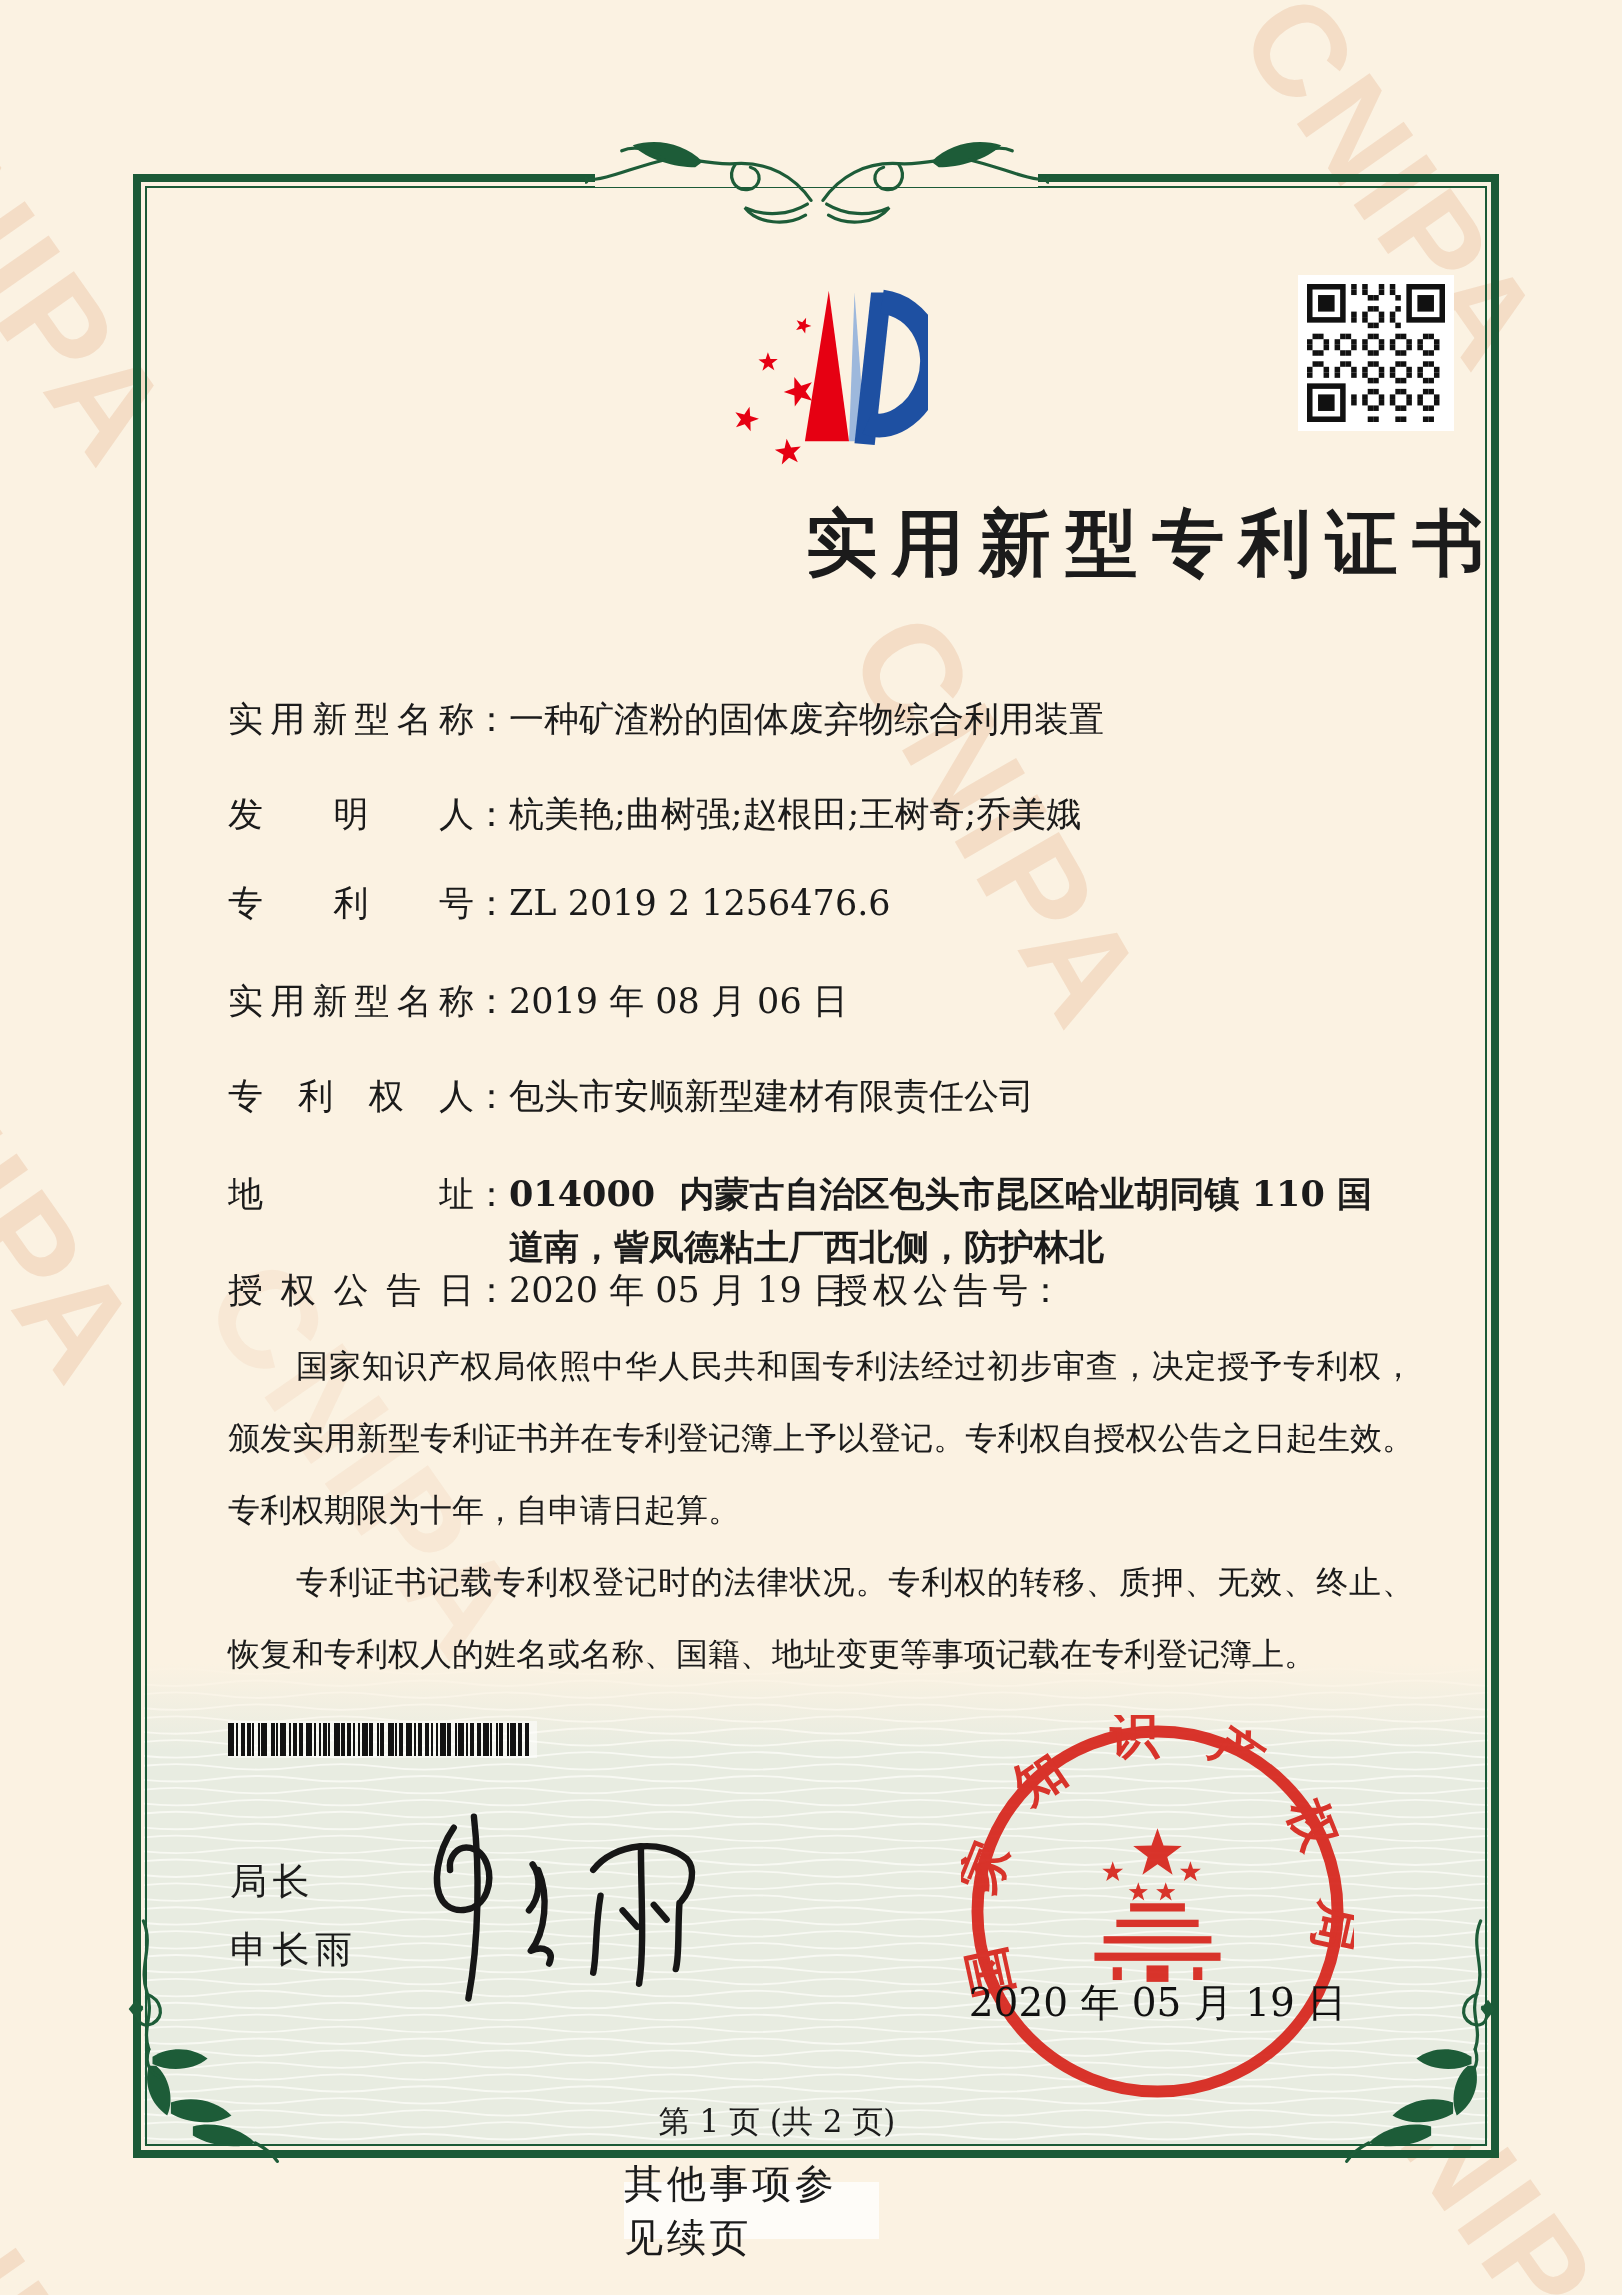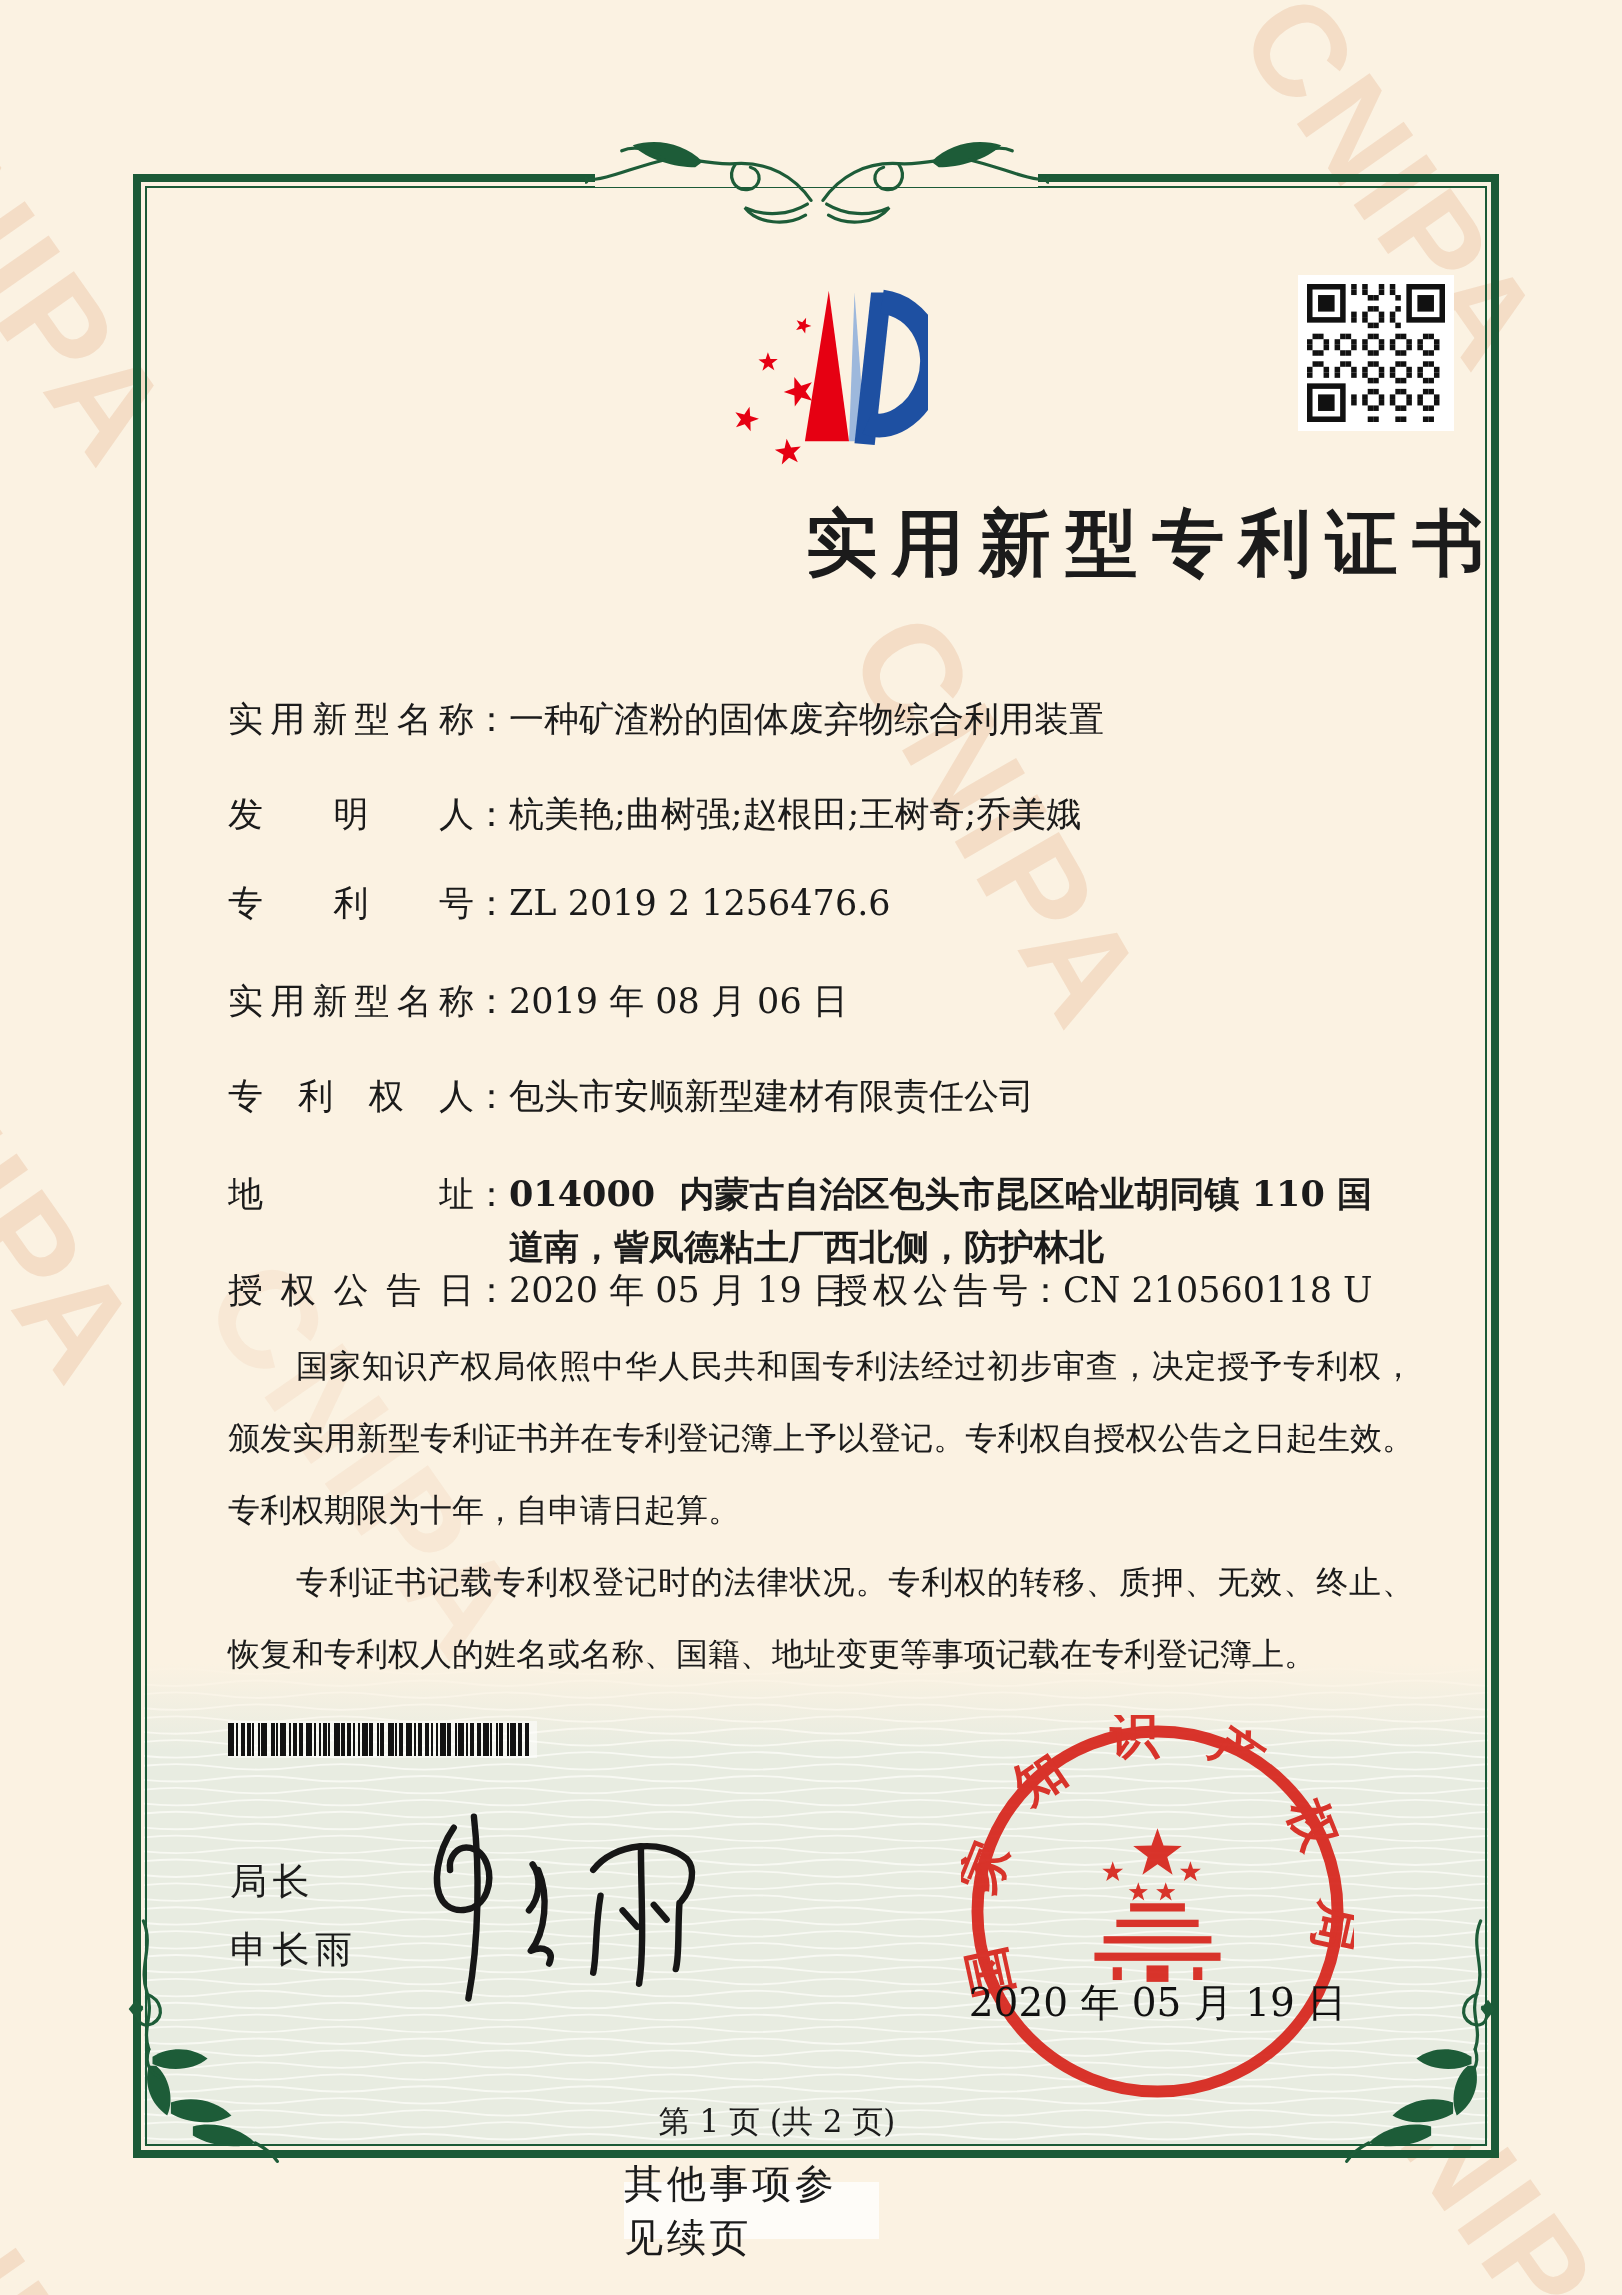--- a/index.html
+++ b/index.html
@@ -339,21 +339,20 @@
       <span class="val addrval">014000  内蒙古自治区包头市昆区哈业胡同镇 110 国道南，訾凤德粘土厂西北侧，防护林北</span>
   </div>
   <div class="z row" style="top:1264px;">
     <span class="lbl">授权公告日</span>
       <span>：</span>
       <span class="val">2020 年 05 月 19 日</span>
   </div>
   <div class="z row" style="left:833px;top:1264px;">
     <span class="lbl2">授权公告号</span>
       <span>：</span>
-      <span class="val">CN 210560118 U</span>
   </div>
 
   <div class="z paras">
     <p>国家知识产权局依照中华人民共和国专利法经过初步审查，决定授予专利权，颁发实用新型专利证书并在专利登记簿上予以登记。专利权自授权公告之日起生效。专利权期限为十年，自申请日起算。</p>
     <p>专利证书记载专利权登记时的法律状况。专利权的转移、质押、无效、终止、恢复和专利权人的姓名或名称、国籍、地址变更等事项记载在专利登记簿上。</p>
   </div>
 
   <div class="z barcode" id="barcode"><i style="width:6px;margin-right:1.7px"></i><i style="width:2px;margin-right:3.3px"></i><i style="width:4px;margin-right:1.7px"></i><i style="width:4px;margin-right:1.7px"></i><i style="width:2px;margin-right:3.3px"></i><i style="width:2px;margin-right:1.7px"></i><i style="width:6px;margin-right:3.3px"></i><i style="width:4px;margin-right:1.7px"></i><i style="width:2px;margin-right:1.7px"></i><i style="width:6px;margin-right:3.3px"></i><i style="width:2px;margin-right:1.7px"></i><i style="width:4px;margin-right:1.7px"></i><i style="width:4px;margin-right:3.3px"></i><i style="width:6px;margin-right:1.7px"></i><i style="width:2px;margin-right:3.3px"></i><i style="width:2px;margin-right:1.7px"></i><i style="width:4px;margin-right:1.7px"></i><i style="width:2px;margin-right:3.3px"></i><i style="width:6px;margin-right:1.7px"></i><i style="width:4px;margin-right:1.7px"></i><i style="width:4px;margin-right:1.7px"></i><i style="width:2px;margin-right:3.3px"></i><i style="width:2px;margin-right:1.7px"></i><i style="width:6px;margin-right:1.7px"></i><i style="width:4px;margin-right:3.3px"></i><i style="width:2px;margin-right:1.7px"></i><i style="width:4px;margin-right:3.3px"></i><i style="width:6px;margin-right:1.7px"></i><i style="width:2px;margin-right:1.7px"></i><i style="width:4px;margin-right:3.3px"></i><i style="width:6px;margin-right:1.7px"></i><i style="width:2px;margin-right:1.7px"></i><i style="width:4px;margin-right:3.3px"></i><i style="width:4px;margin-right:1.7px"></i><i style="width:2px;margin-right:3.3px"></i><i style="width:2px;margin-right:1.7px"></i><i style="width:6px;margin-right:1.7px"></i><i style="width:4px;margin-right:3.3px"></i><i style="width:2px;margin-right:1.7px"></i><i style="width:6px;margin-right:1.7px"></i><i style="width:2px;margin-right:1.7px"></i><i style="width:4px;margin-right:3.3px"></i><i style="width:4px;margin-right:1.7px"></i><i style="width:6px;margin-right:1.7px"></i><i style="width:2px;margin-right:3.3px"></i><i style="width:2px;margin-right:1.7px"></i><i style="width:4px;margin-right:3.3px"></i><i style="width:2px;margin-right:1.7px"></i><i style="width:6px;margin-right:1.7px"></i><i style="width:4px;margin-right:3.3px"></i><i style="width:4px;margin-right:1.7px"></i></div>
 
   <div class="z jt">局长</div>

